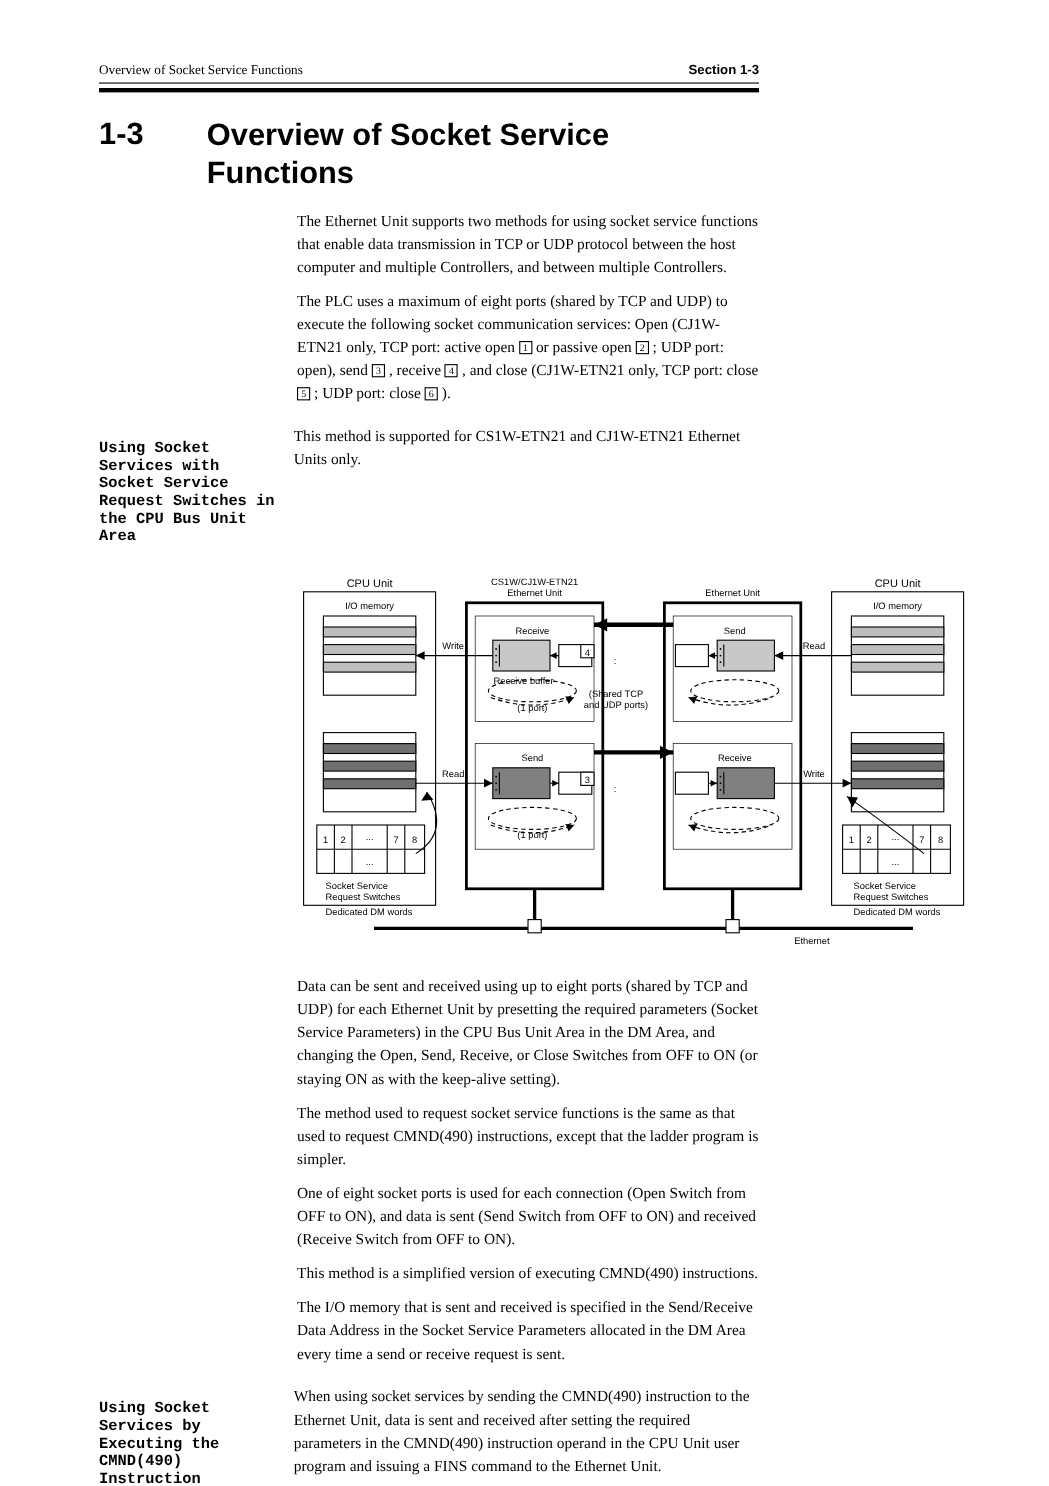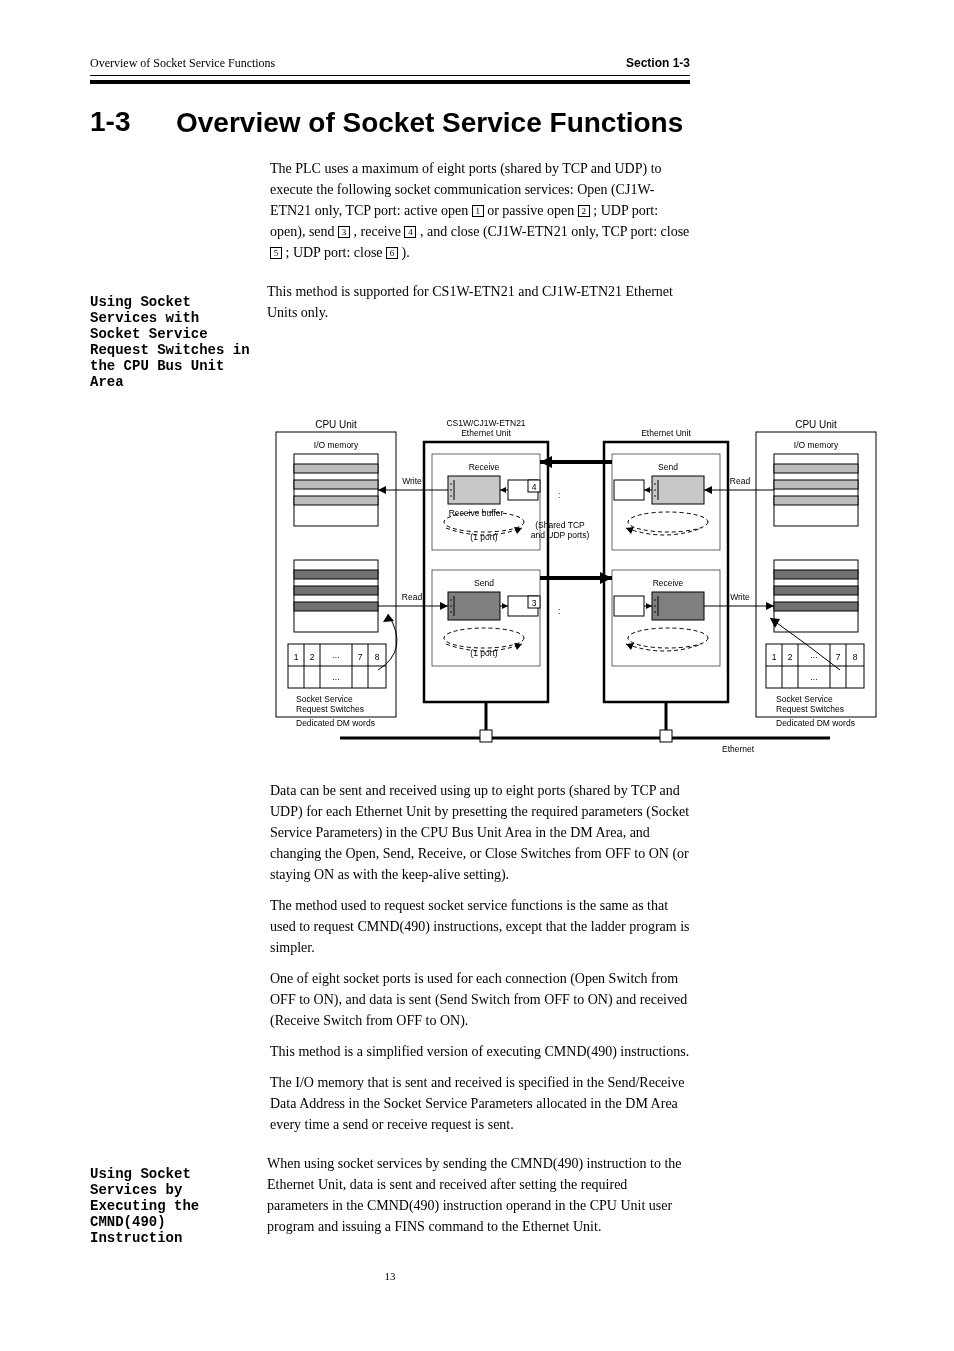--- a/index.html
+++ b/index.html
@@ -28,21 +28,21 @@
     margin: 2px 0 4px 0;
   }
   hr.thick {
     border: none;
     border-top: 4px solid #000;
     margin: 0 0 22px 0;
   }
   .section-title {
     display: flex;
     align-items: flex-start;
-    gap: 16px;
+    gap: 28px;
     margin-bottom: 18px;
   }
   .sec-num {
     font-family: Arial, Helvetica, sans-serif;
     font-weight: bold;
     font-size: 28px;
     min-width: 70px;
   }
   .sec-txt {
     font-family: Arial, Helvetica, sans-serif;
@@ -105,20 +105,21 @@
   <hr class="thin">
   <hr class="thick">
 
   <div class="section-title">
     <div class="sec-num">1-3</div>
     <div class="sec-txt">Overview of Socket Service Functions</div>
   </div>
 
 
   <div class="body-indent">
+    <p>The Ethernet Unit supports two methods for using socket service functions that enable data transmission in TCP or UDP protocol between the host computer and multiple Controllers, and between multiple Controllers.</p>
     <p>
       <span>The PLC uses a maximum of eight ports (shared by TCP and UDP) to execute the following socket communication services: Open (CJ1W-ETN21 only, TCP port: active open</span>
       <span style="border:1px solid #000;display:inline-block;width:12px;height:12px;text-align:center;font-size:9px;line-height:11px;vertical-align:1px;">1</span>
       <span> or passive open</span>
       <span style="border:1px solid #000;display:inline-block;width:12px;height:12px;text-align:center;font-size:9px;line-height:11px;vertical-align:1px;">2</span>
       <span>; UDP port: open), send</span>
       <span style="border:1px solid #000;display:inline-block;width:12px;height:12px;text-align:center;font-size:9px;line-height:11px;vertical-align:1px;">3</span>
       <span>, receive</span>
       <span style="border:1px solid #000;display:inline-block;width:12px;height:12px;text-align:center;font-size:9px;line-height:11px;vertical-align:1px;">4</span>
       <span>, and close (CJ1W-ETN21 only, TCP port: close</span>

